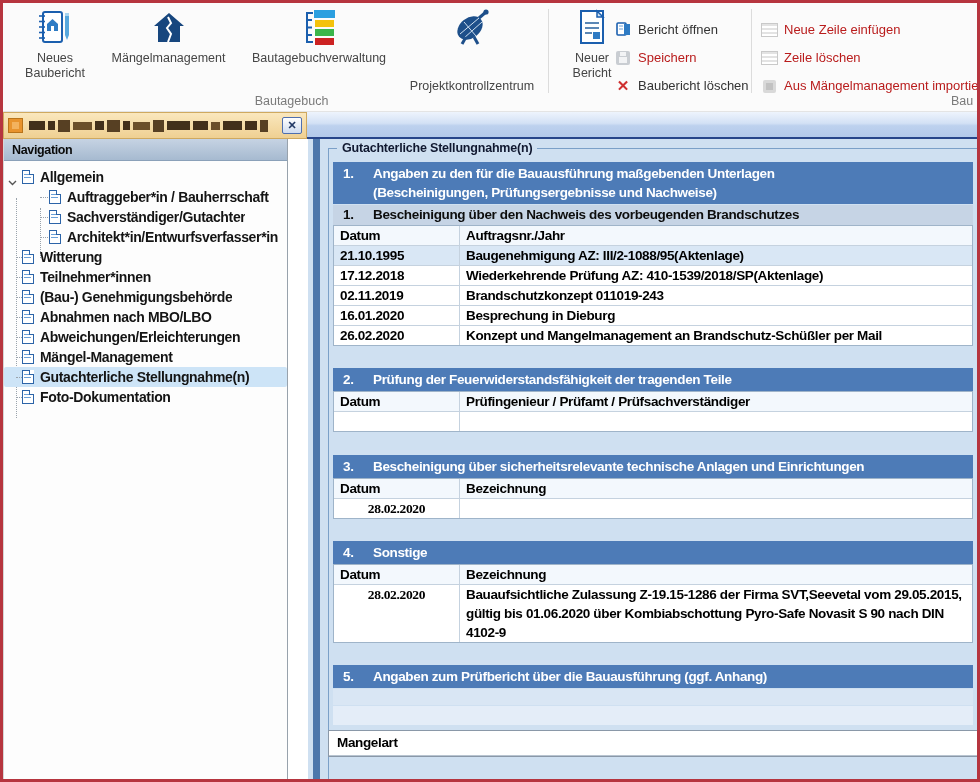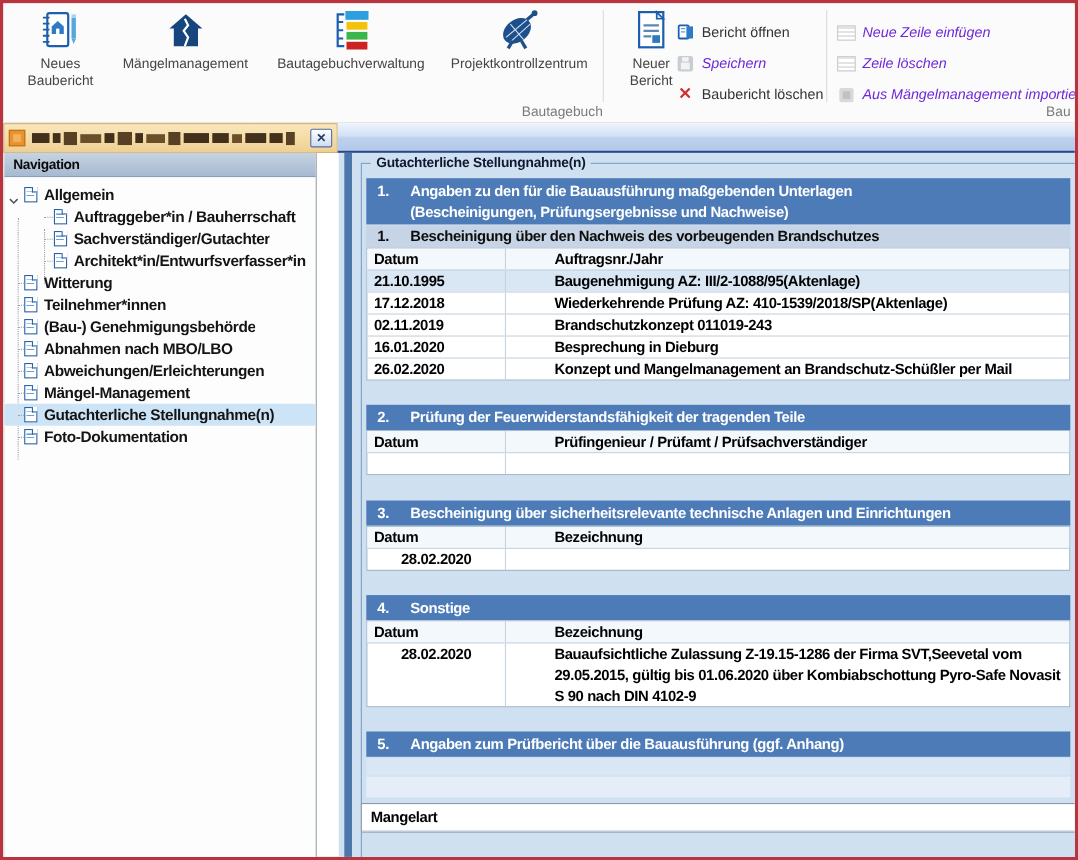--- a/index.html
+++ b/index.html
@@ -12,23 +12,23 @@
   
   .ribbon{position:absolute;top:0;left:0;width:1000px;height:108px;background:#fbfbfb;border-bottom:1px solid #e4e4e4;}
   .rb-big{position:absolute;top:4px;display:flex;flex-direction:column;align-items:center;cursor:default;}
   .rb-big .bicon{height:42px;display:flex;align-items:center;justify-content:center;}
   .rb-big .blabel{font-size:12.5px;color:#454545;text-align:center;line-height:15px;margin-top:2px;}
   .vsep{position:absolute;top:6px;height:84px;width:1px;background:#dcdcdc;}
   .rb-smallcol{position:absolute;top:6px;}
   .rb-small{display:flex;align-items:flex-end;height:28px;white-space:nowrap;cursor:default;}
   .rb-small .sicon{width:20px;display:inline-flex;justify-content:center;margin-right:5px;}
   .rb-small .slabel{font-size:13px;color:#333;}
-  .rb-small.disabled .slabel{color:#6d28d9;font-style:italic;}
+  .rb-small.disabled .slabel{color:#b91c1c;}
   .grouplabel{position:absolute;bottom:3px;font-size:12.5px;color:#7a7a7a;}
-  .gl1{left:0;width:545px;text-align:right;}
+  .gl1{left:16px;width:545px;text-align:center;}
   .gl2{left:948px;}
   
   .gbars{display:inline-block;width:15px;height:12px;border:1px solid #c9c9c9;background:
     repeating-linear-gradient(#e3e3e3 0 2px,#fff 2px 4px);}
   .gblock{display:inline-block;width:13px;height:13px;background:#d9d9d9;border-radius:2px;position:relative;}
   .gblock:after{content:"";position:absolute;left:3px;top:3px;width:7px;height:7px;background:#c2c2c2;}
   .redx{color:#cf2f2f;font-size:15px;font-weight:bold;line-height:15px;}
   .floppy{display:inline-block;width:14px;height:14px;background:#c9cdd2;border-radius:2px;position:relative;}
   .floppy:after{content:"";position:absolute;left:3px;top:6px;width:8px;height:6px;background:#f2f3f5;}
   .floppy:before{content:"";position:absolute;left:4px;top:1px;width:6px;height:4px;background:#f2f3f5;}
@@ -70,26 +70,26 @@
   .accent{position:absolute;left:5px;top:0;bottom:0;width:7px;background:#4d77ab;}
   .panel{position:absolute;left:20px;top:9px;width:682px;bottom:-2px;box-sizing:border-box;
     border:1px solid #7ba0c8;background:#cfe0f1;padding:13px 0 0 4px;}
   .legend{position:absolute;top:-8px;left:8px;background:#cfe0f1;padding:0 5px;
     font-size:12.5px;font-weight:bold;color:#101830;letter-spacing:-0.2px;}
   .din{font-weight:bold;letter-spacing:-0.35px;}
   .sec-head{background:#4d7bb7;color:#fff;display:flex;padding:2px 2px 2px 10px;font-size:13.5px;line-height:19px;margin-right:36px;}
   .sec-num{width:30px;flex:0 0 auto;}
   .sub-head{background:#c6d4e5;color:#0d0d0d;display:flex;padding:1px 2px 1px 10px;font-size:13.5px;line-height:18px;margin-right:36px;margin-top:1px;}
   .tbl{background:#fff;border:1px solid #9fb4c9;margin-right:36px;font-size:13.5px;}
-  .tr{display:flex;border-top:1px solid #c5d2df;line-height:19px;gap:38px;}
+  .tr{display:flex;border-top:1px solid #c5d2df;line-height:19px;}
   .tr:first-child{border-top:none;}
   .tr.head{background:#f3f8fd;}
   .tr.selrow{background:#d9e7f5;}
   .td1{width:126px;flex:0 0 auto;border-right:1px solid #c5d2df;padding:0 6px;box-sizing:border-box;}
-  .td1.ctr{text-align:center;}
+  .td1.ctr{text-align:center;font-family:Liberation Serif, serif;}
   .td2{flex:1;padding:0 6px;min-height:19px;}
   .gap22{height:22px;}
   .gap23{height:23px;}
   .band1{height:16px;background:#d9e6f4;margin-right:36px;margin-top:1px;}
   .band2{height:19px;background:#e4edf8;margin-right:36px;margin-top:1px;}
   .foot-tbl{background:#fff;border:1px solid #8a98a8;margin:5px 0 0 -5px;font-size:13.5px;}
   .foot-r1{padding:3px 8px;border-bottom:1px solid #b8c4d0;line-height:18px;}
 </style>
 </head>
 <body>
@@ -133,21 +133,21 @@
         <path d="M14 5 H8 V34 H14 M8 12 H13 M8 19.5 H13 M8 27 H13" fill="none" stroke="#1b5fae" stroke-width="2"></path>
         <rect x="15" y="2" width="21" height="8" fill="#2b9fe0"></rect>
         <rect x="16" y="12" width="19" height="7" fill="#f4c20c"></rect>
         <rect x="16" y="21" width="19" height="7" fill="#3cb54a"></rect>
         <rect x="16" y="30" width="19" height="7" fill="#cc2222"></rect>
       </svg>
     </span>
     <span class="blabel">Bautagebuchverwaltung</span>
   </div>
 
-  <div class="rb-big" style="left:399px;width:140px;">
+  <div class="rb-big" style="left:399px;width:140px;gap:28px;">
     <span class="bicon">
       <svg width="40" height="40" viewBox="0 0 40 40">
         <ellipse cx="18" cy="20" rx="14" ry="10" transform="rotate(-38 18 20)" fill="#1d4f8a"></ellipse>
         <g stroke="#cfe0f1" stroke-width="1">
           <line x1="8" y1="26" x2="27" y2="10"></line>
             <line x1="12" y1="30" x2="30" y2="14"></line>
           <line x1="12" y1="14" x2="24" y2="28"></line>
         </g>
         <line x1="27" y1="10" x2="34" y2="4" stroke="#1d4f8a" stroke-width="3"></line>
         <circle cx="34" cy="4" r="2.6" fill="#1d4f8a"></circle>

